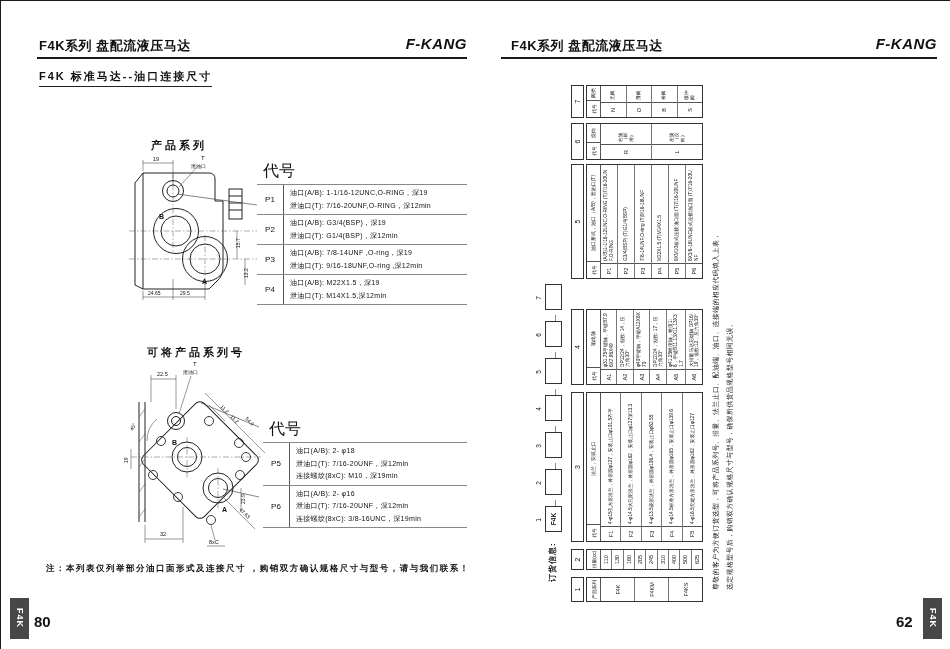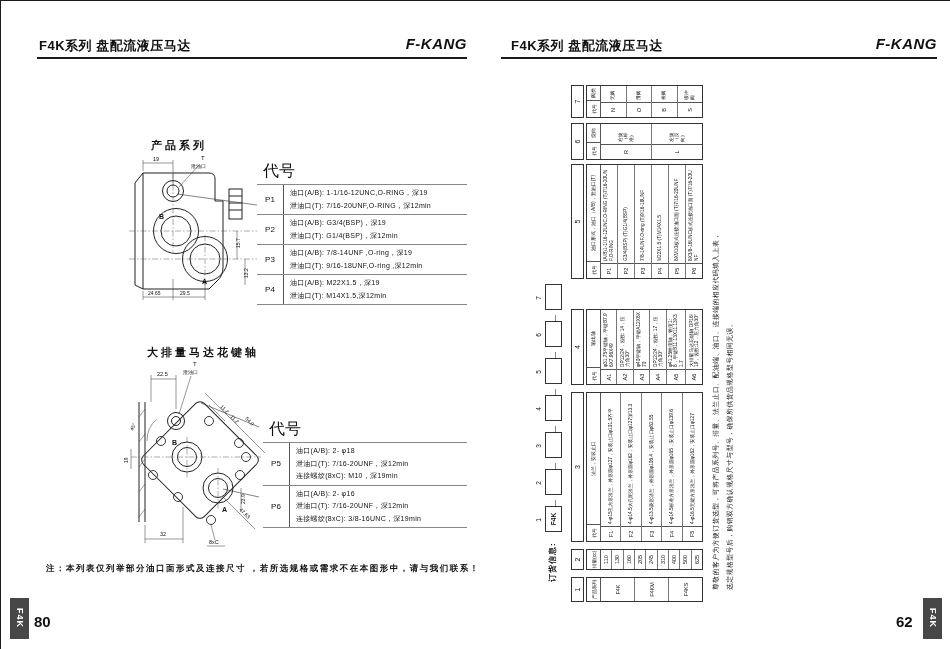--- a/index.html
+++ b/index.html
@@ -49,20 +49,21 @@
   svg text{font-family:"Liberation Sans","DejaVu Sans",sans-serif;}
 </style>
 </head>
 <body>
 
 <div class="sheet">
 
   <div class="abs pg-title" style="left:38px;top:36px;">F4K系列 盘配流液压马达</div>
   <div class="abs brand" style="left:340px;top:34px;width:126px;text-align:right;">F-KANG</div>
   <div class="abs hrule" style="left:36px;top:56px;width:430px;"></div>
+  <div class="abs subtitle" style="left:38px;top:68px;">F4K 标准马达--油口连接尺寸</div>
 
   <div class="abs seclabel" style="left:150px;top:137px;">产品系列</div>
 
   <svg class="abs" style="left:128px;top:148px;" width="135" height="155" viewBox="0 0 135 155">
     <g stroke="#222" stroke-width="1" fill="none">
       <path d="M14,24 H80 Q86,24 86,30 V52 H94 V118 Q94,127 88,132 L80,140 H14 Z"></path>
       <line x1="6" y1="34" x2="6" y2="136"></line>
       <line x1="6" y1="34" x2="14" y2="24"></line>
       <line x1="6" y1="136" x2="14" y2="140"></line>
     </g>
@@ -137,21 +138,21 @@
         <div class="lrow">
           <div class="code">P4</div>
           <div class="lines">
             <div>油口(A/B): M22X1.5，深19</div>
             <div>泄油口(T): M14X1.5,深12min</div>
           </div>
         </div>
       </div>
   </div>
 
-  <div class="abs seclabel" style="left:146px;top:344px;">大排量马达花键轴</div>
+  <div class="abs seclabel" style="left:146px;top:344px;">可将产品系列号</div>
 
   <svg class="abs" style="left:120px;top:356px;" width="150" height="195" viewBox="0 0 150 195">
     <g stroke="#222" stroke-width="1" fill="none">
       <line x1="18" y1="45" x2="18" y2="165"></line>
       <line x1="24" y1="45" x2="24" y2="165"></line>
       <rect x="36" y="60" width="86" height="86" rx="6" transform="rotate(45 79,103)"></rect>
     </g>
     <g stroke="#444" stroke-width=".5">
       <line x1="18" y1="60" x2="24" y2="52"></line>
         <line x1="18" y1="85" x2="24" y2="77"></line>
@@ -240,21 +241,21 @@
   </div>
 
   <svg class="abs" style="left:0;top:0;pointer-events:none;" width="950" height="649">
     <g stroke="#333" stroke-width=".6">
       <line x1="176" y1="193" x2="256" y2="204"></line>
       <line x1="200" y1="402" x2="258" y2="426"></line>
       <line x1="222" y1="488" x2="258" y2="496"></line>
     </g>
   </svg>
 
-  <div class="abs note" style="left:45px;top:562px;">注：本列表仅列举部分油口面形式及连接尺寸 ，若所选规格或需求不在本图形中，请与我们联系！</div>
+  <div class="abs note" style="left:45px;top:562px;">注：本列表仅列举部分油口面形式及连接尺寸 ，购销双方确认规格尺寸与型号，请与我们联系！</div>
 
   <div class="abs tab" style="left:9px;top:597px;width:19px;height:41px;">
     <span>F4K</span>
   </div>
   <div class="abs pageno" style="left:33px;top:612px;text-align:center;">80</div>
 
   <div class="abs pg-title" style="left:510px;top:36px;">F4K系列 盘配流液压马达</div>
   <div class="abs brand" style="left:810px;top:34px;width:126px;text-align:right;">F-KANG</div>
   <div class="abs hrule" style="left:500px;top:56px;width:436px;"></div>
 

